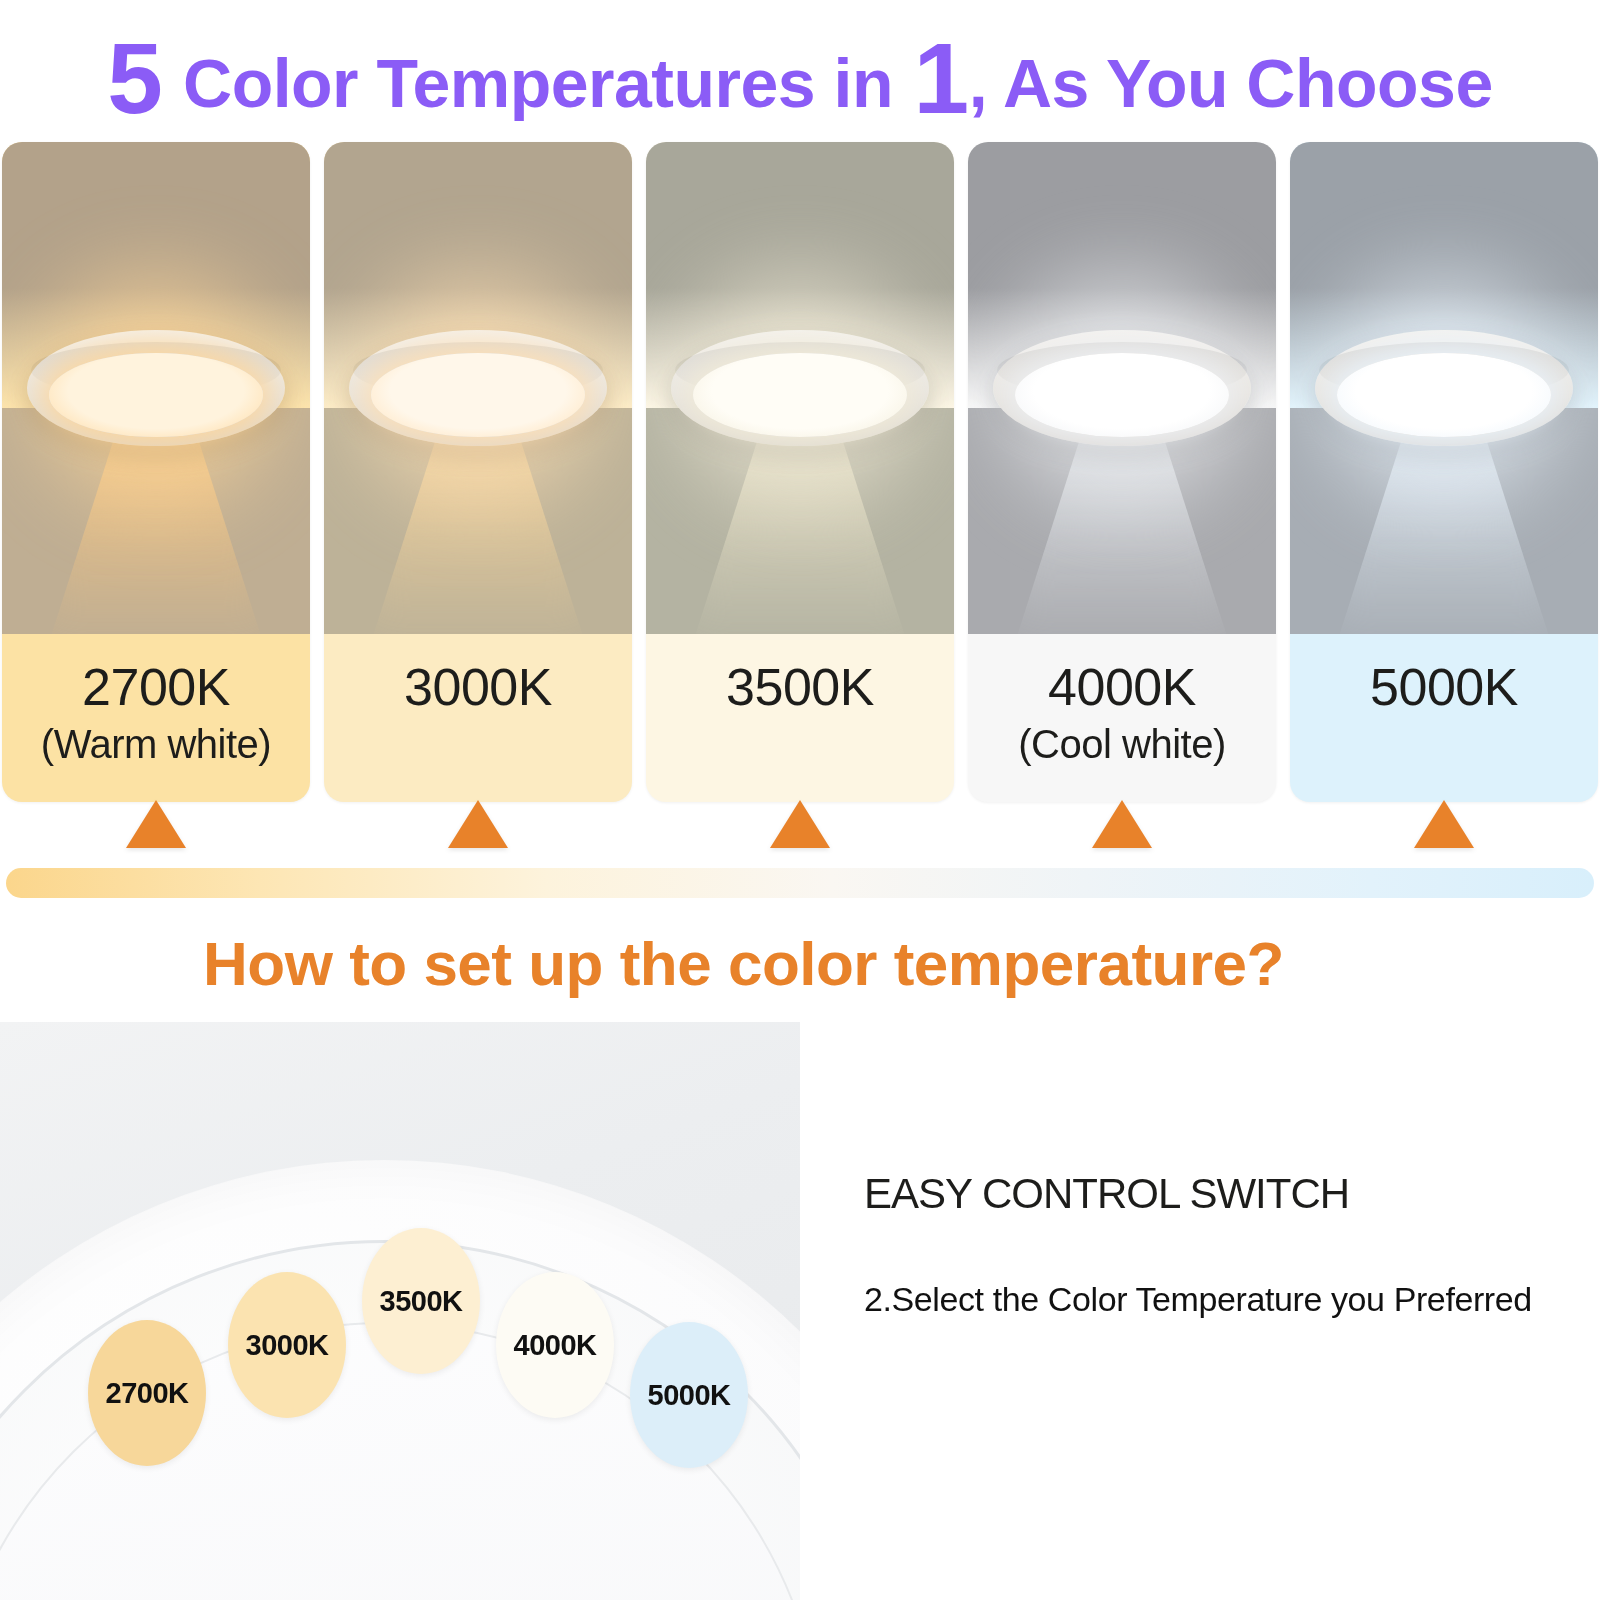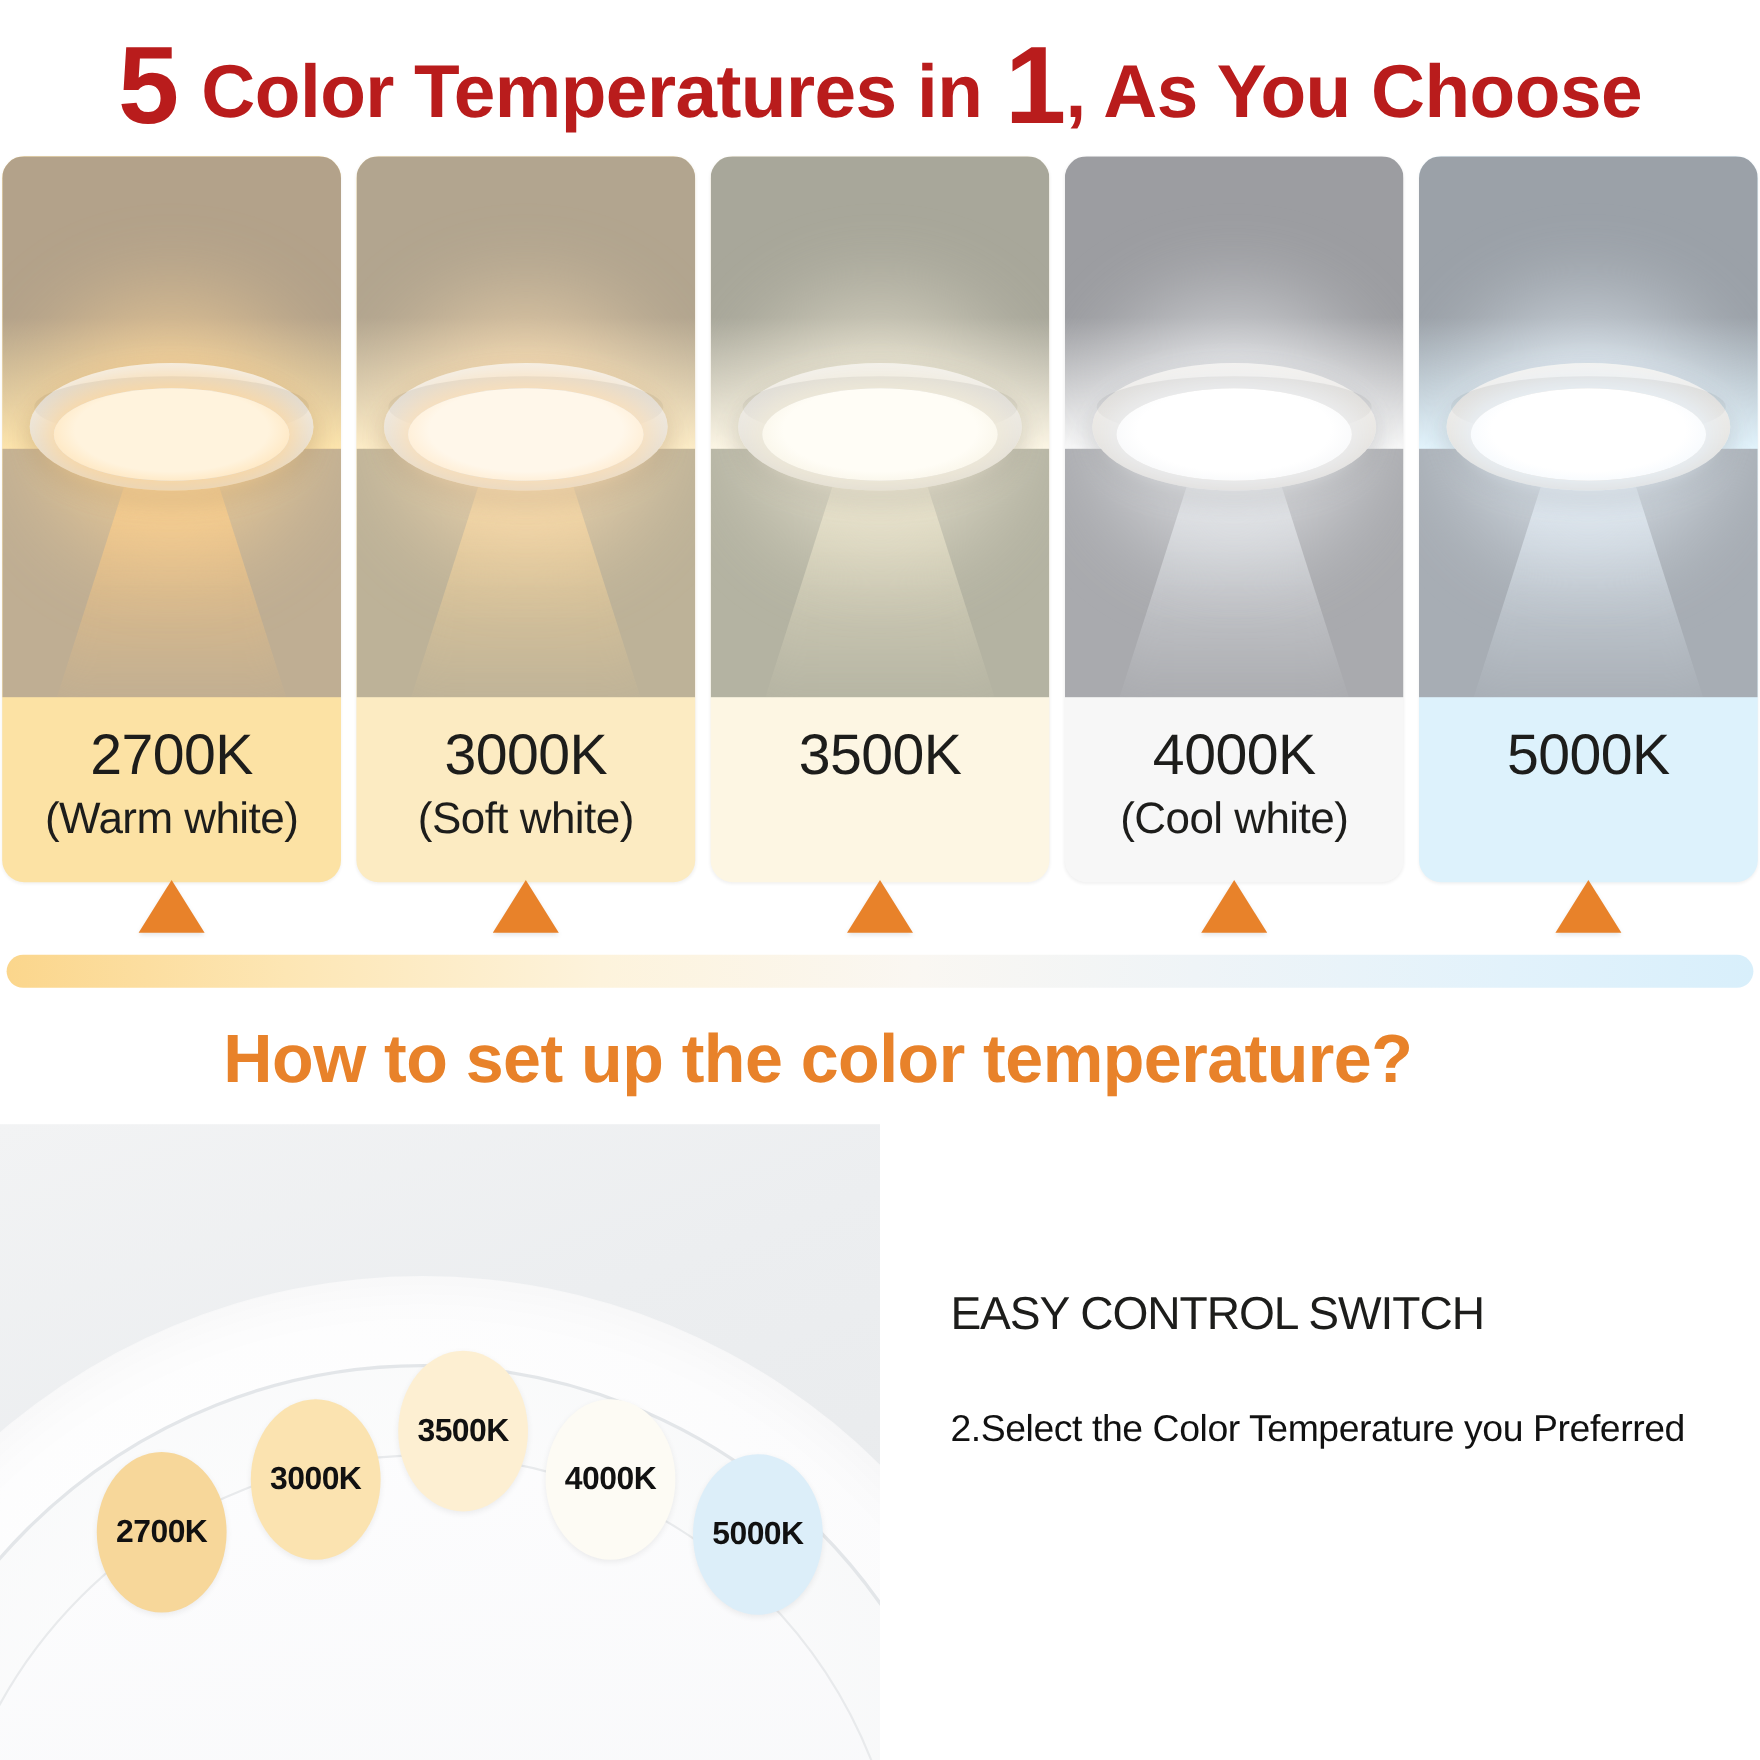--- a/index.html
+++ b/index.html
@@ -19,21 +19,21 @@
     background: #ffffff;
   }
 
   
   .headline {
     position: absolute;
     top: 26px;
     left: 0;
     width: 1600px;
     text-align: center;
-    color: #b91c1c;
+    color: #8b5cf6;
     font-weight: 700;
     font-size: 76px;
     line-height: 1.05;
     letter-spacing: -0.5px;
     white-space: nowrap;
   }
   .headline .big { font-size: 100px; vertical-align: -6px; }
   .headline .med { font-size: 68px; }
 
   
@@ -324,21 +324,20 @@
           <div class="beam" style="background: linear-gradient(rgb(243, 211, 156) 0%, rgba(255, 255, 255, 0) 92%);"></div>
           <div class="halo" style="background: radial-gradient(circle, rgb(255, 224, 180) 0%, rgba(255, 255, 255, 0) 72%);"></div>
           <div class="fixture">
             <div class="fix-rim"></div>
             <div class="fix-edge"></div>
             <div class="fix-lens" style="background: radial-gradient(at 50% 45%, rgb(255, 247, 234) 0%, rgb(255, 247, 234) 58%, rgb(255, 224, 180) 100%); box-shadow: rgb(255, 224, 180) 0px 0px 34px 10px;"></div>
           </div>
         </div>
         <div class="ct-label">
           <div class="ct-kelvin">3000K</div>
-          <div class="ct-name">(Soft white)</div>
         </div>
       </div>
       <div class="ct-card" style="background: rgb(253, 246, 227);">
         <div class="scene">
           <div class="ceiling" style="background: linear-gradient(rgb(168, 167, 154) 0%, rgb(168, 167, 154) 55%, rgba(255, 255, 255, 0.12) 100%);"></div>
           <div class="floorwall" style="background: linear-gradient(rgb(180, 179, 162) 0%, rgb(180, 179, 162) 100%);"></div>
           <div class="beam" style="background: linear-gradient(rgb(230, 224, 198) 0%, rgba(255, 255, 255, 0) 92%);"></div>
           <div class="halo" style="background: radial-gradient(circle, rgb(242, 236, 216) 0%, rgba(255, 255, 255, 0) 72%);"></div>
           <div class="fixture">
             <div class="fix-rim"></div>

